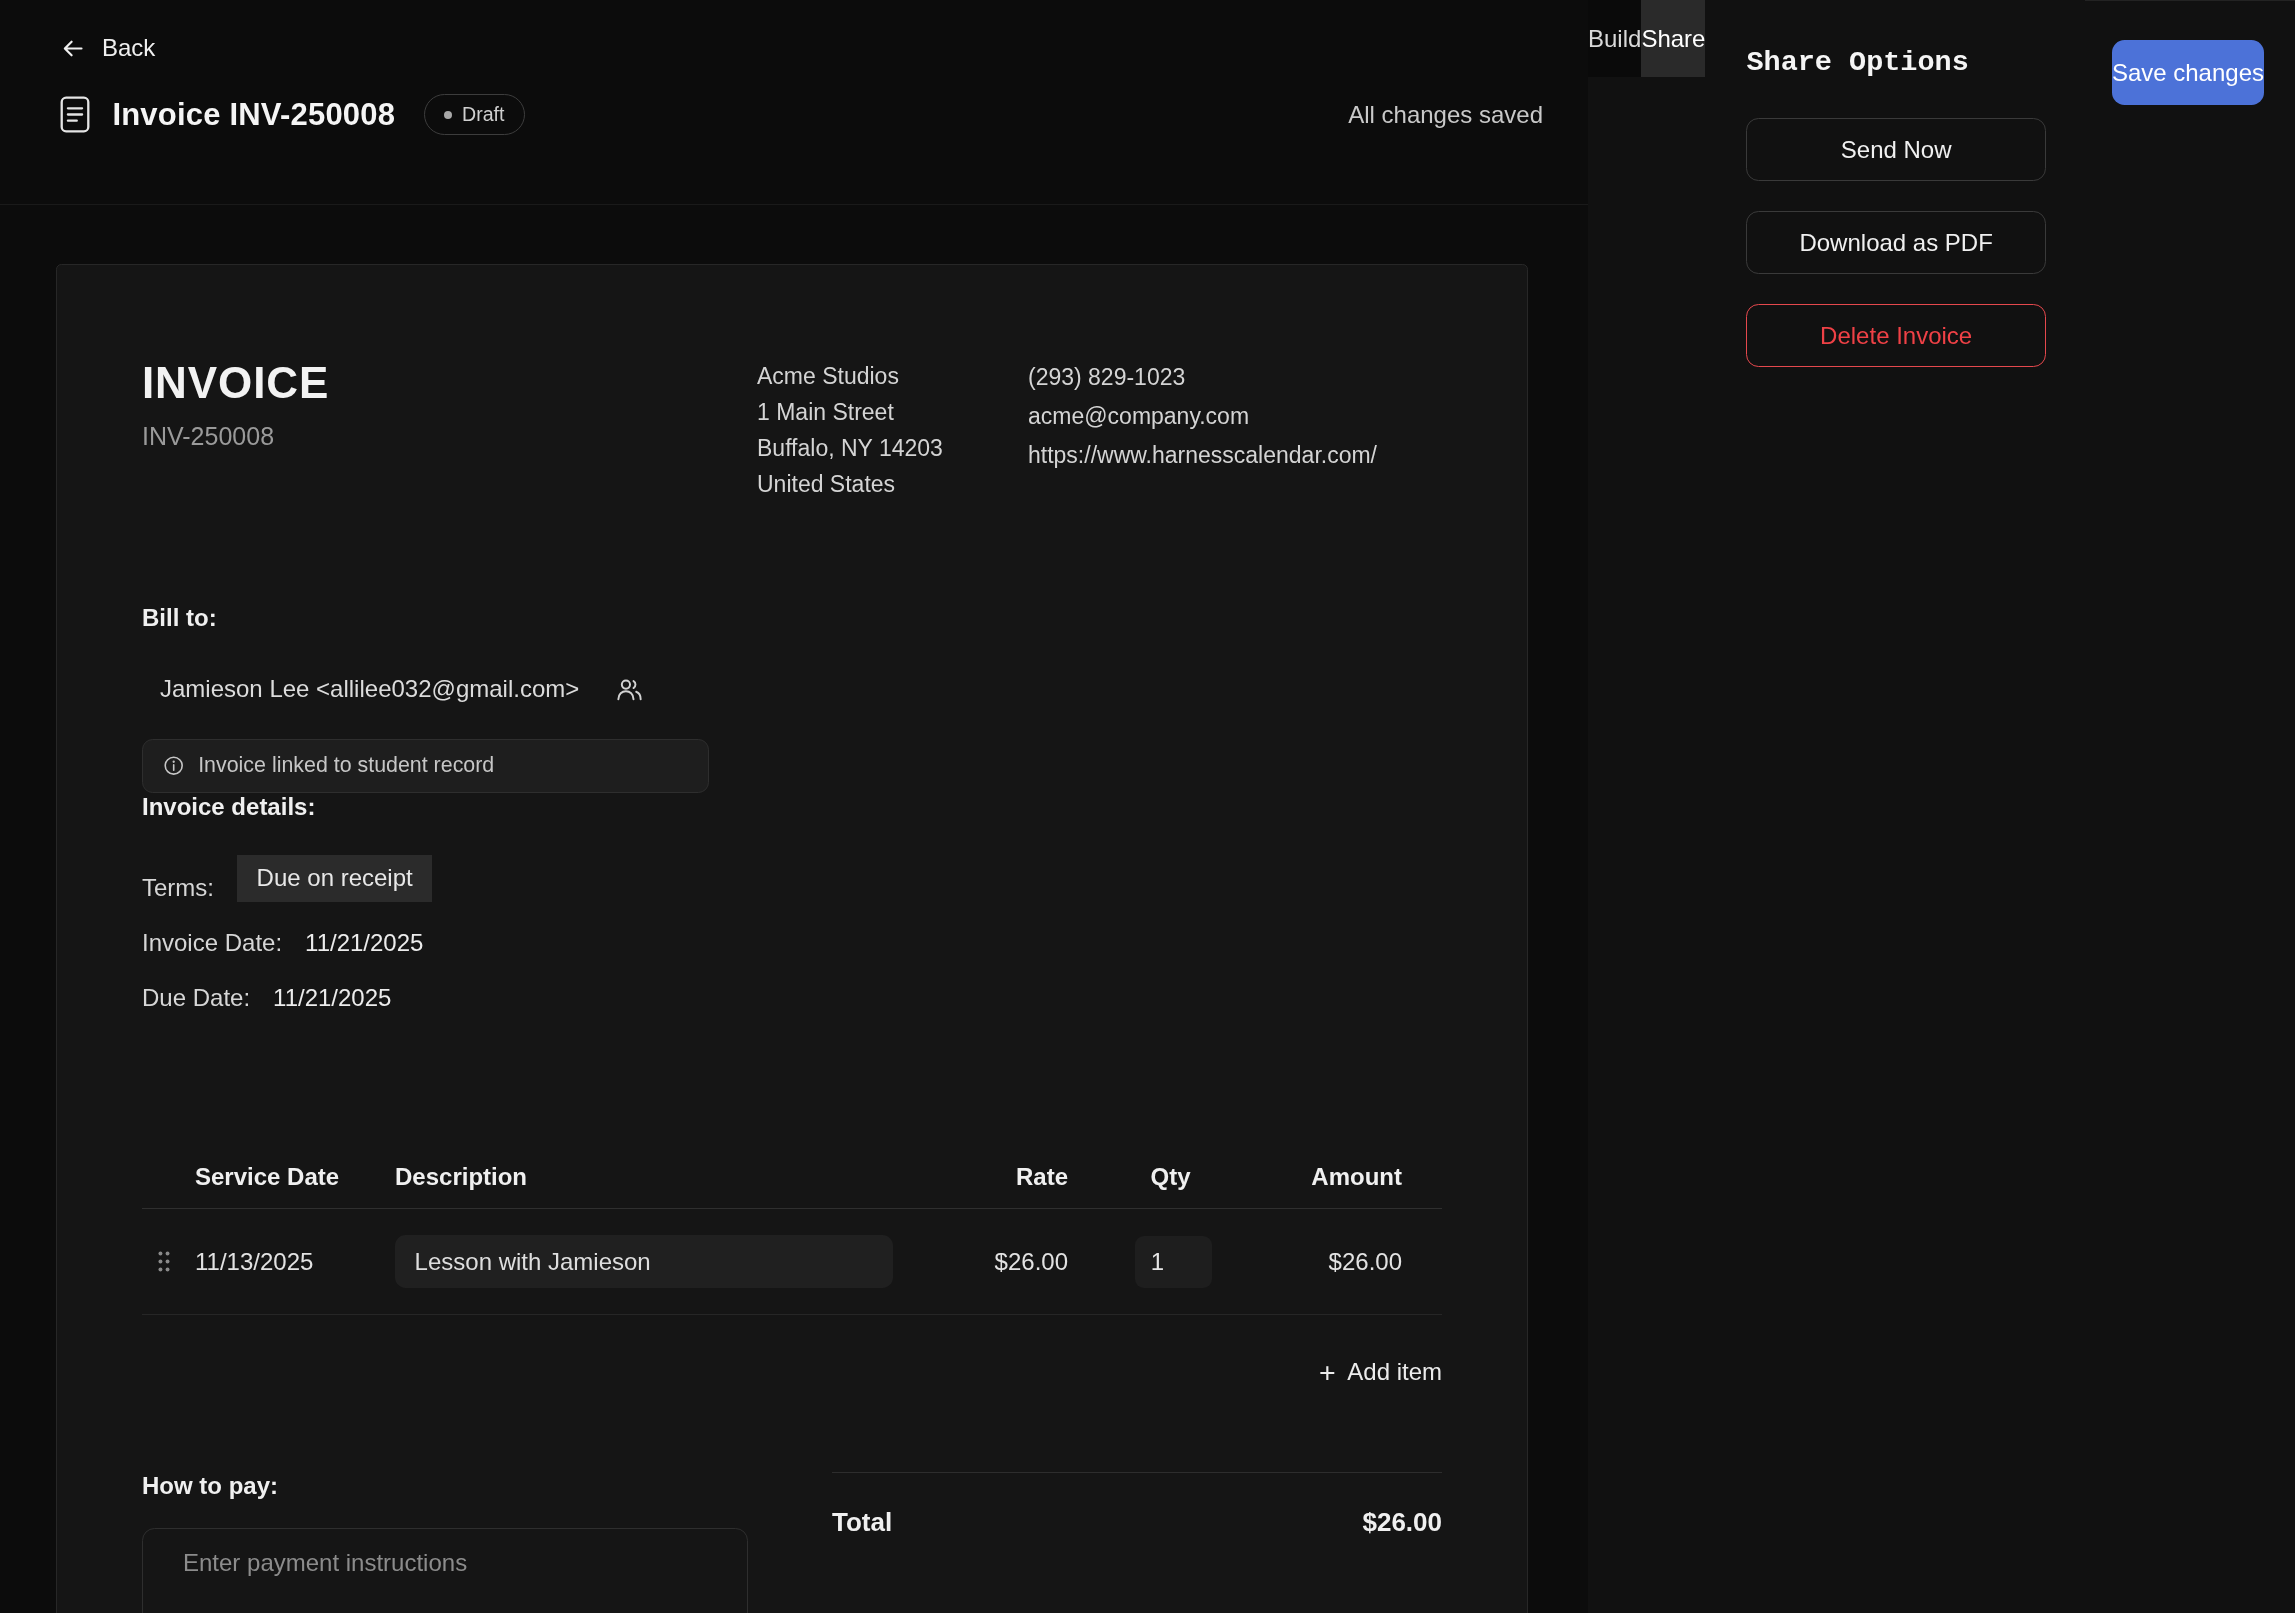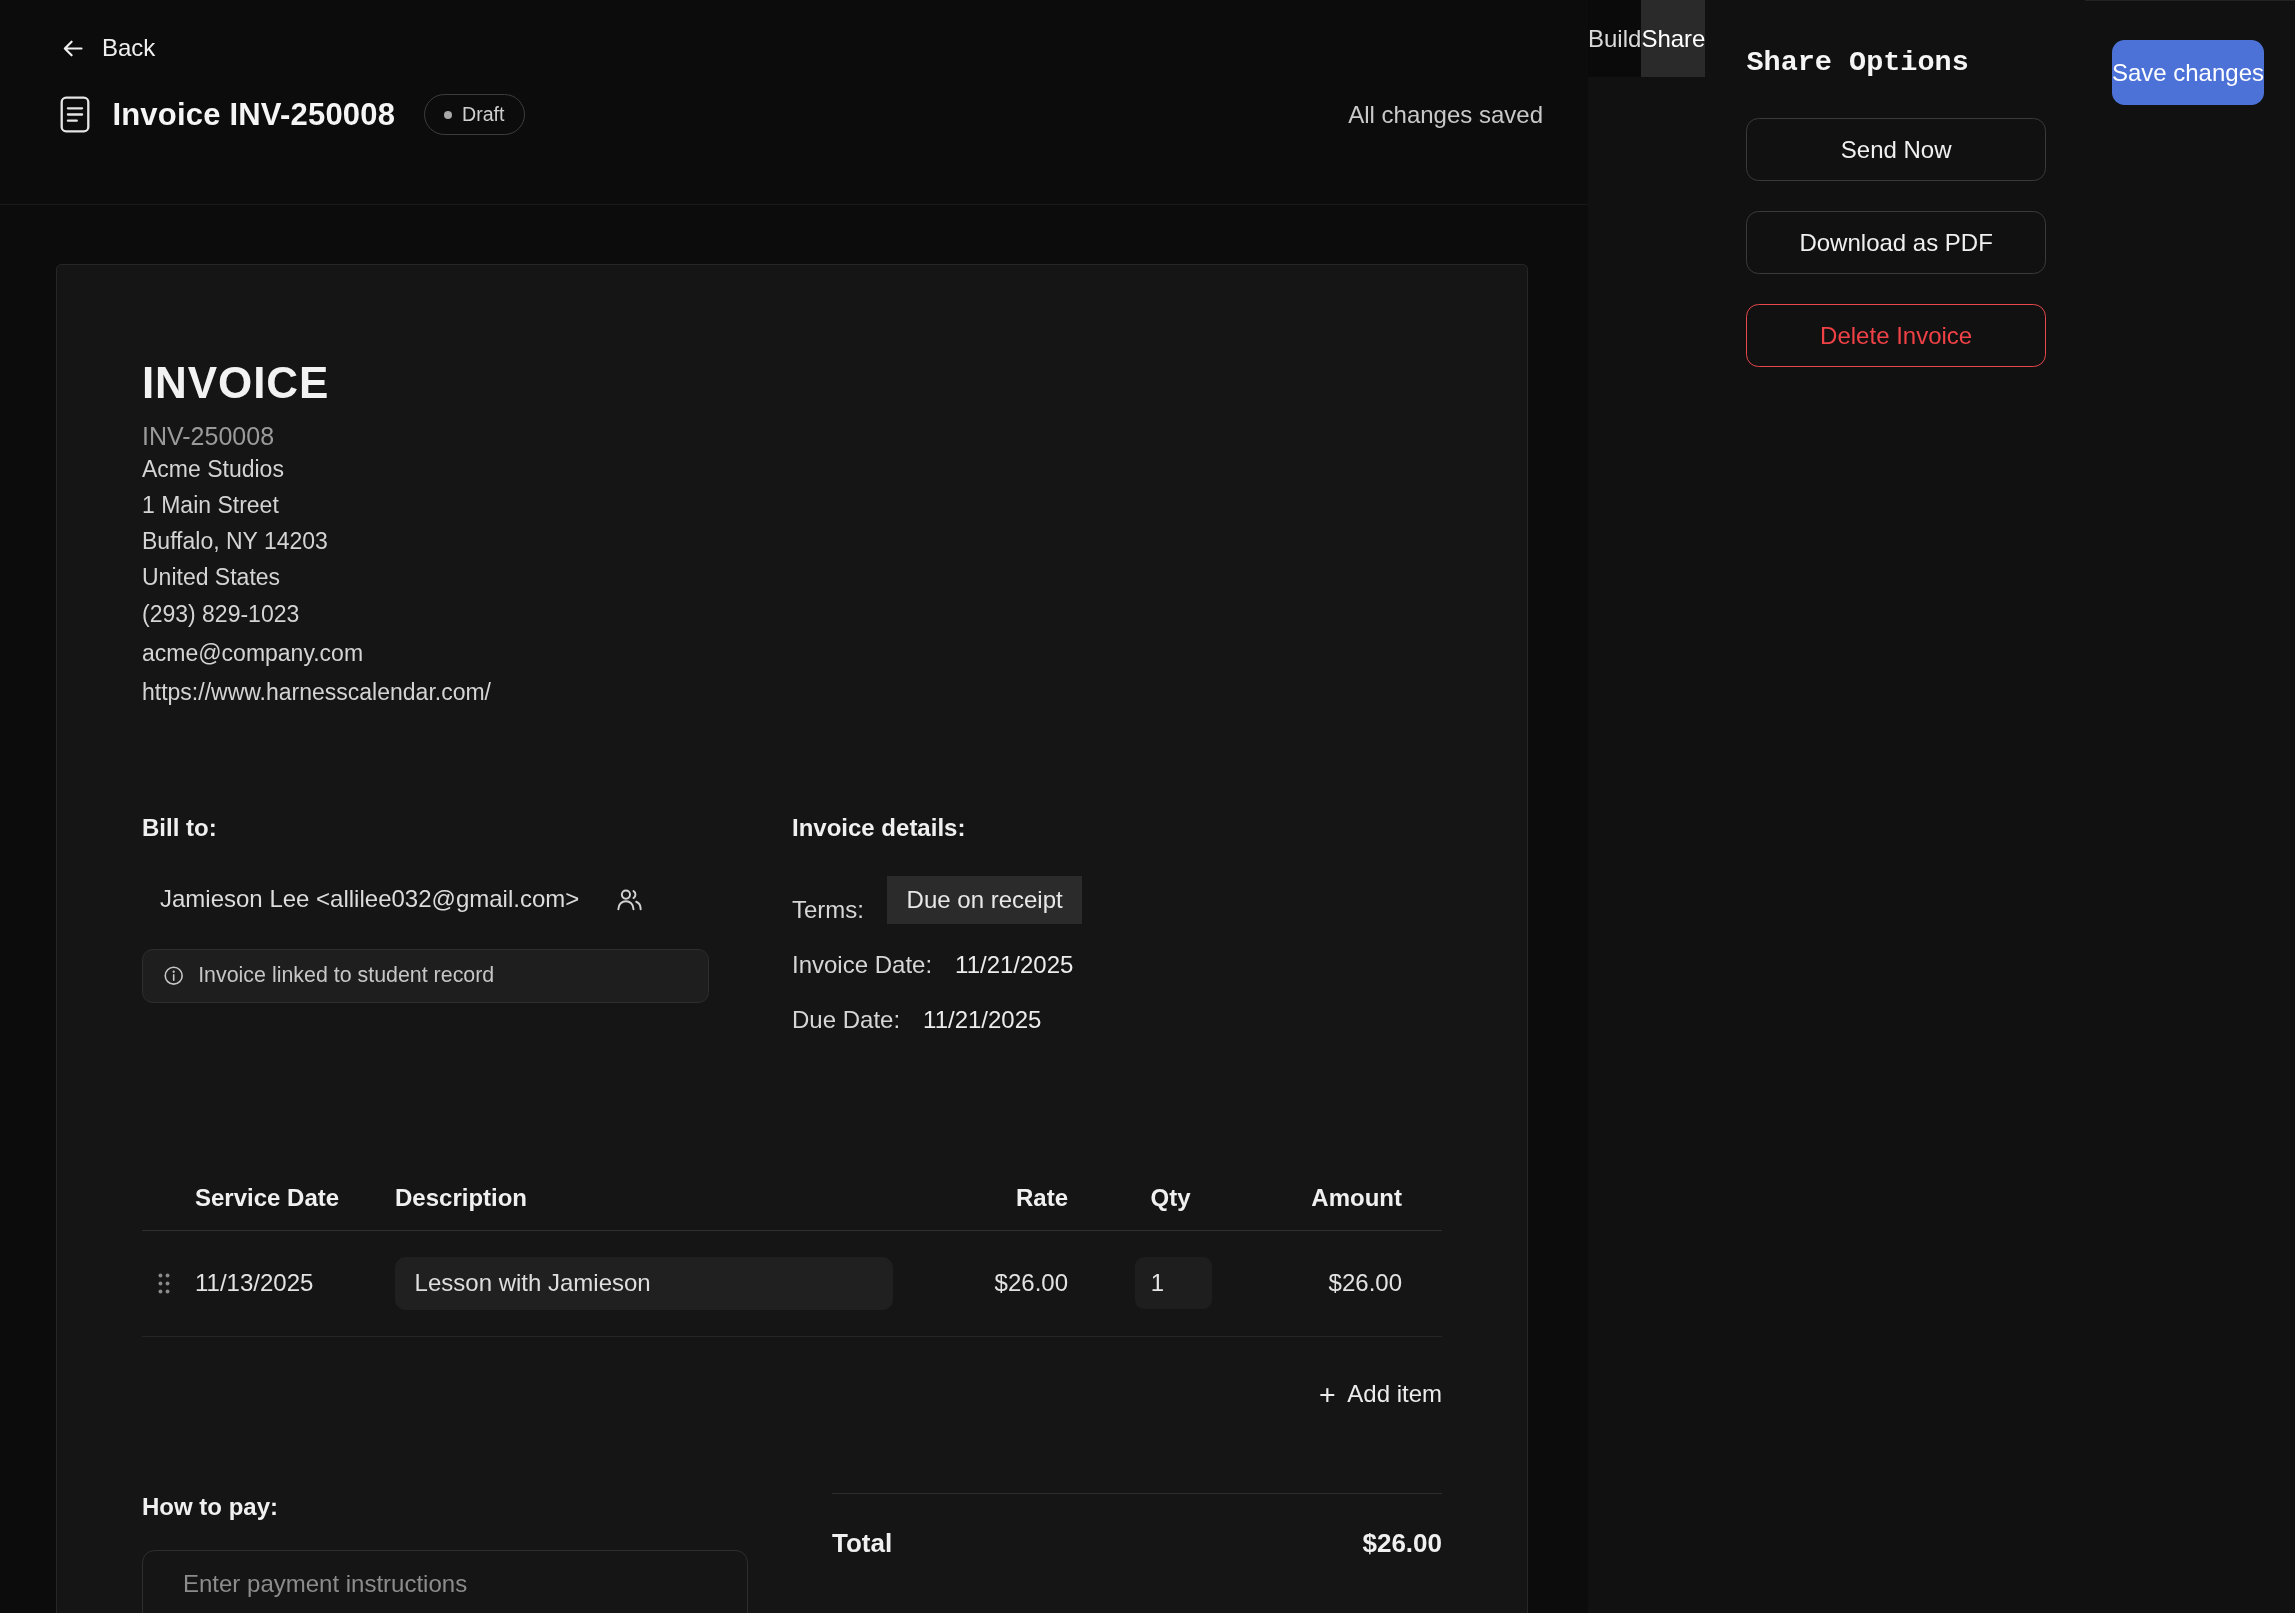--- a/index.html
+++ b/index.html
@@ -18,29 +18,29 @@
   .draft-badge { display:flex; align-items:center; gap:9.8px; border:0.9px solid #3d3d3d; border-radius:889px; padding:8px 19.6px; font-size:19.6px; color:#cfcfcf; margin-left:7.1px; }
   .draft-dot { width:8px; height:8px; border-radius:50%; background:#a8a8a8; }
   .autosave { margin-left:auto; color:#c9c9c9; font-size:24px; }
 
   .invoice-card {
     margin:59px 60px 0 56px; height:1424px;
     background:#151515; border:0.9px solid #272727; border-radius:5.3px;
     padding:93px 85px 71px 85px;
   }
   
-  .top-section { display:flex;flex-direction:column; }
+  .top-section { display:flex; }
   .brand { flex:1; }
   .doc-title { font-size:44px; font-weight:700; color:#f2f2f2; letter-spacing:0.9px; }
   .doc-number { font-size:25px; color:#9a9a9a; margin-top:14.2px; }
   .company-col { width:271px; font-size:23px; color:#d4d4d4; line-height:36px; }
   .contact-col { width:414px; font-size:23px; color:#d4d4d4; line-height:39px; }
 
   
-  .meta-section { display:flex; margin-top:102px; }
+  .meta-section { display:flex; margin-top:102px;flex-direction:column; }
   .bill-col { width:650px; }
   .details-col { flex:1; }
   .section-label { font-size:24px; font-weight:700; color:#f0f0f0; }
   .recipient-row { display:flex; align-items:center; gap:37px; margin:43px 0 0 18px; font-size:24px; color:#dcdcdc; }
   .linked-note {
     display:flex; align-items:center; gap:14.2px; margin-top:36px;
     width:567px; background:#1e1e1e; border:0.9px solid #2e2e2e; border-radius:10.7px;
     padding:13.3px 19.6px; font-size:21.4px; color:#c6c6c6;
   }
   .detail-row { display:flex; align-items:flex-end; font-size:24px; color:#d6d6d6; }

